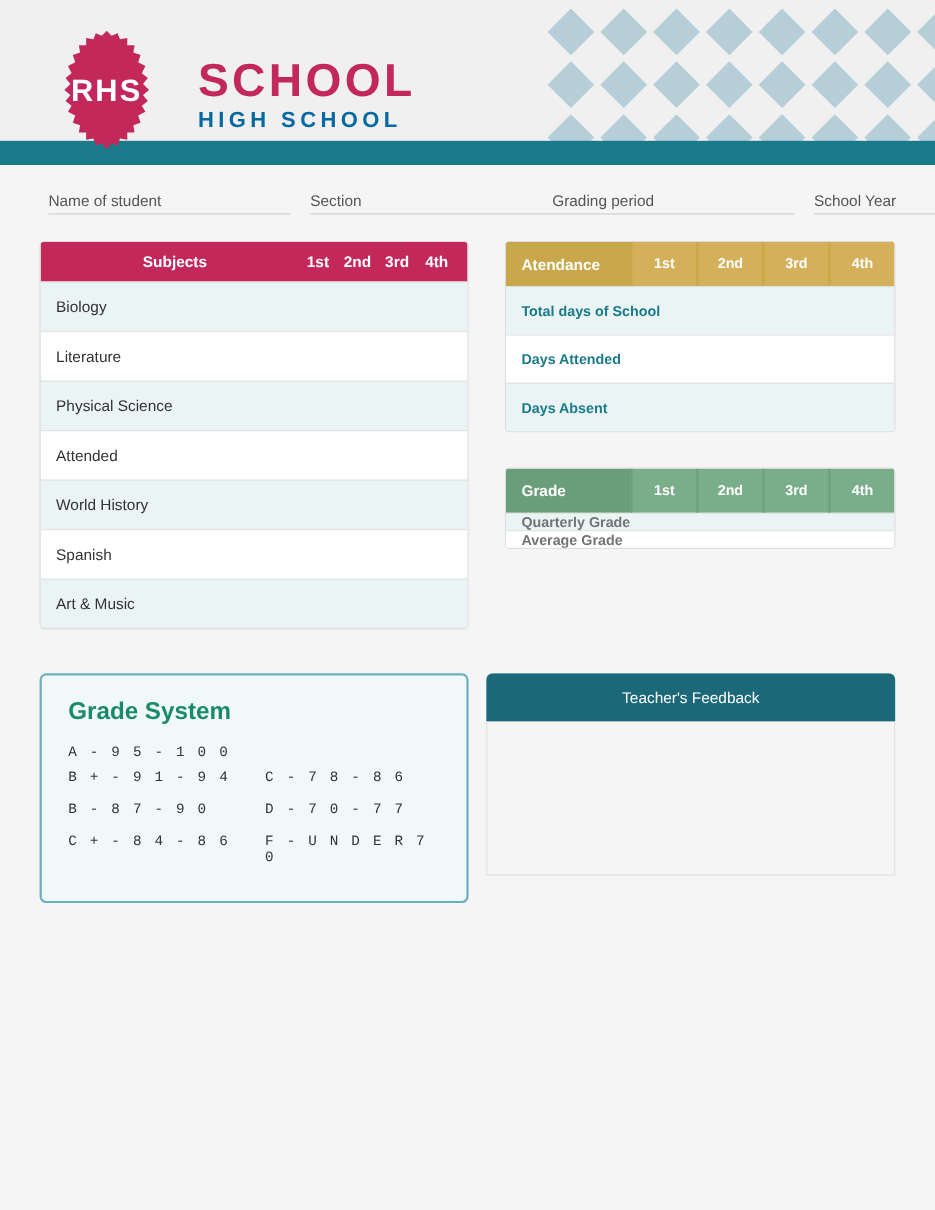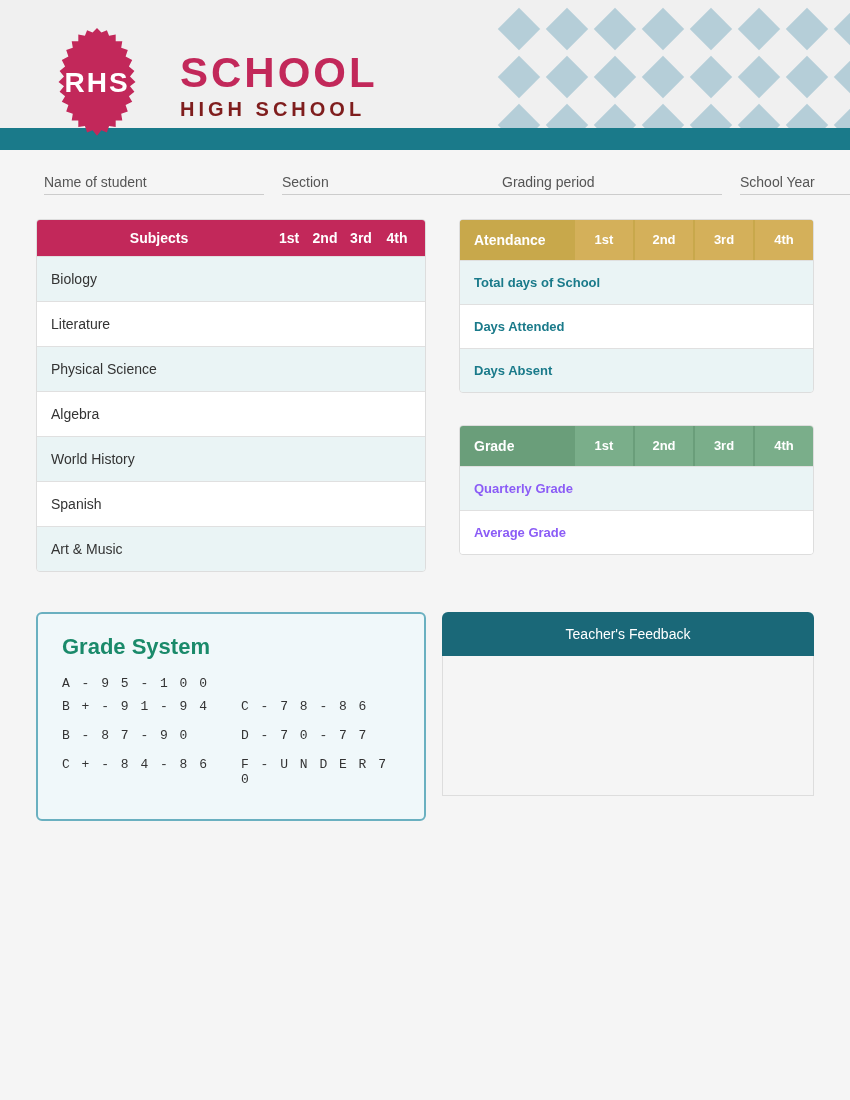--- a/index.html
+++ b/index.html
@@ -94,21 +94,21 @@
 
     .school-name-main {
       color: #c2285a;
       font-size: 42px;
       font-weight: 900;
       letter-spacing: 3px;
       line-height: 1;
     }
 
     .school-name-sub {
-      color: #7f1d1d;
+      color: #0369a1;
       font-size: 20px;
       font-weight: 700;
       letter-spacing: 4px;
       margin-top: 4px;
     }
 
     
     .page-body {
       background: #f5f5f5;
       padding: 24px 36px;
@@ -262,23 +262,23 @@
       background: #7aae8a;
       color: white;
       padding: 12px 0;
       font-size: 13px;
       font-weight: bold;
       text-align: center;
       border-left: 2px solid #6a9e7a;
     }
 
     .grade-row {
-      padding: 14px 14px;
+      padding: 0 14px;
       font-size: 13px;
-      color: #8b5cf6;
+      color: #737373;
       font-weight: 600;
       border-top: 1px solid #e0e0e0;
     }
 
     .grade-row:nth-child(even) {
       background: #eaf4f5;
     }
 
     .grade-row:nth-child(odd) {
       background: #ffffff;
@@ -416,21 +416,21 @@
         <div class="subjects-header">
           <span>Subjects</span>
           <span>1st</span>
           <span>2nd</span>
           <span>3rd</span>
           <span>4th</span>
         </div>
         <div class="subject-row">Biology</div>
         <div class="subject-row">Literature</div>
         <div class="subject-row">Physical Science</div>
-        <div class="subject-row">Algebra</div>
+        <div class="subject-row">Attended</div>
         <div class="subject-row">World History</div>
         <div class="subject-row">Spanish</div>
         <div class="subject-row">Art &amp; Music</div>
       </div>
     </div>
 
     <div class="right-col">
 
       <div class="attendance-table">
         <div class="attendance-header">

